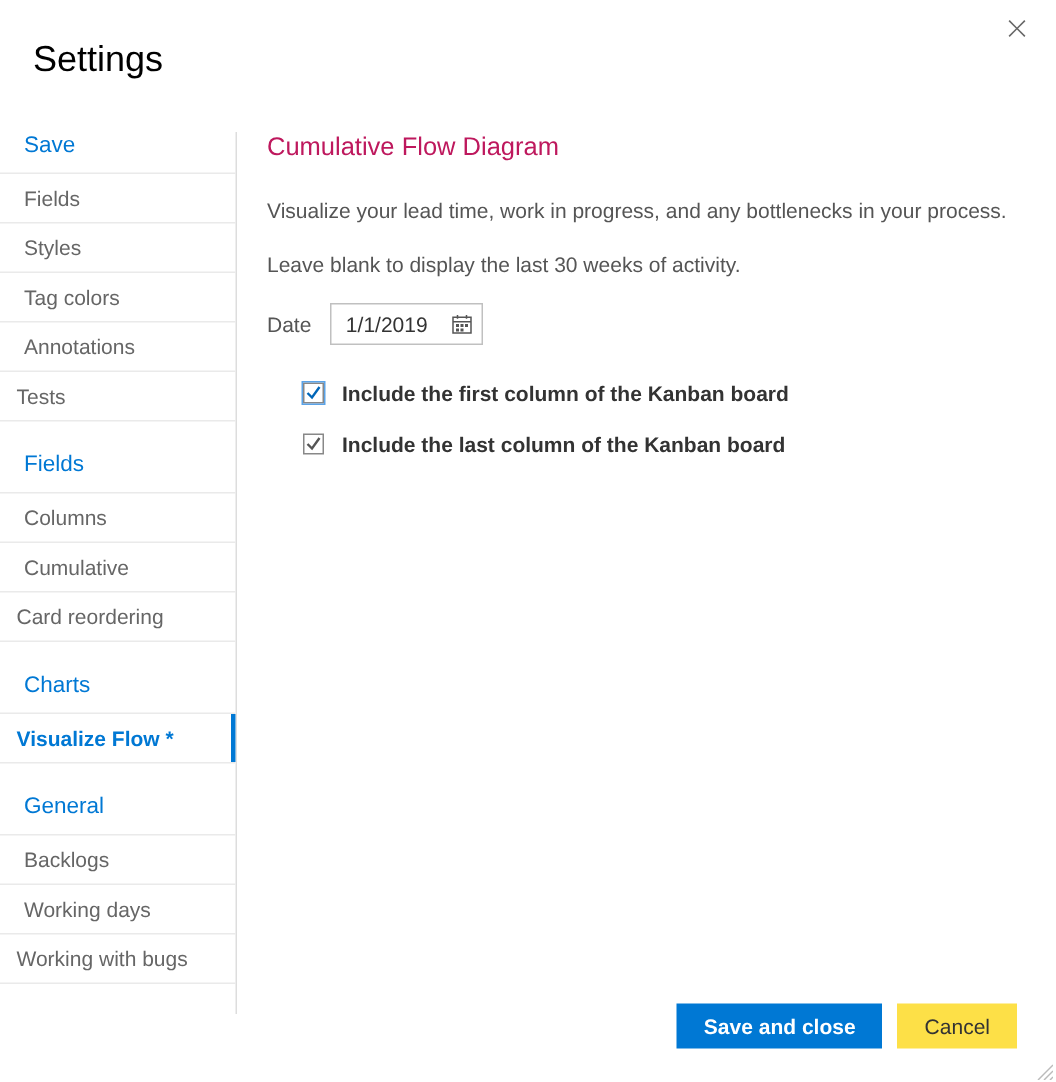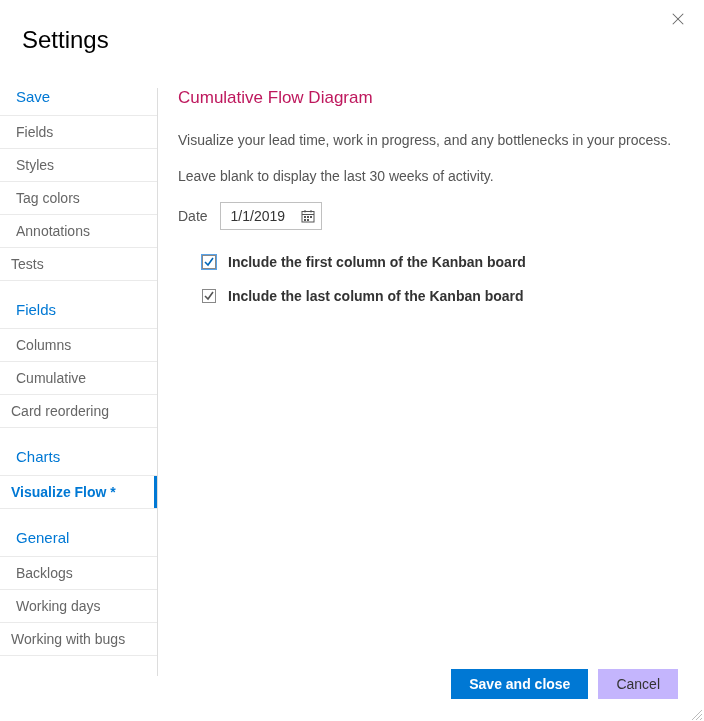--- a/index.html
+++ b/index.html
@@ -180,21 +180,21 @@
       align-items: center;
       justify-content: center;
       text-align: center;
     }
     .btn-primary {
       background: #0078d4;
       color: #fff;
       font-weight: 600;
     }
     .btn-secondary {
-      background: #c4b5fd;
+      background: #fde047;
       color: #333;
     }
     .resize-grip {
       position: absolute;
       right: 2px;
       bottom: 2px;
       width: 12px;
       height: 12px;
       color: #aaa;
     }

